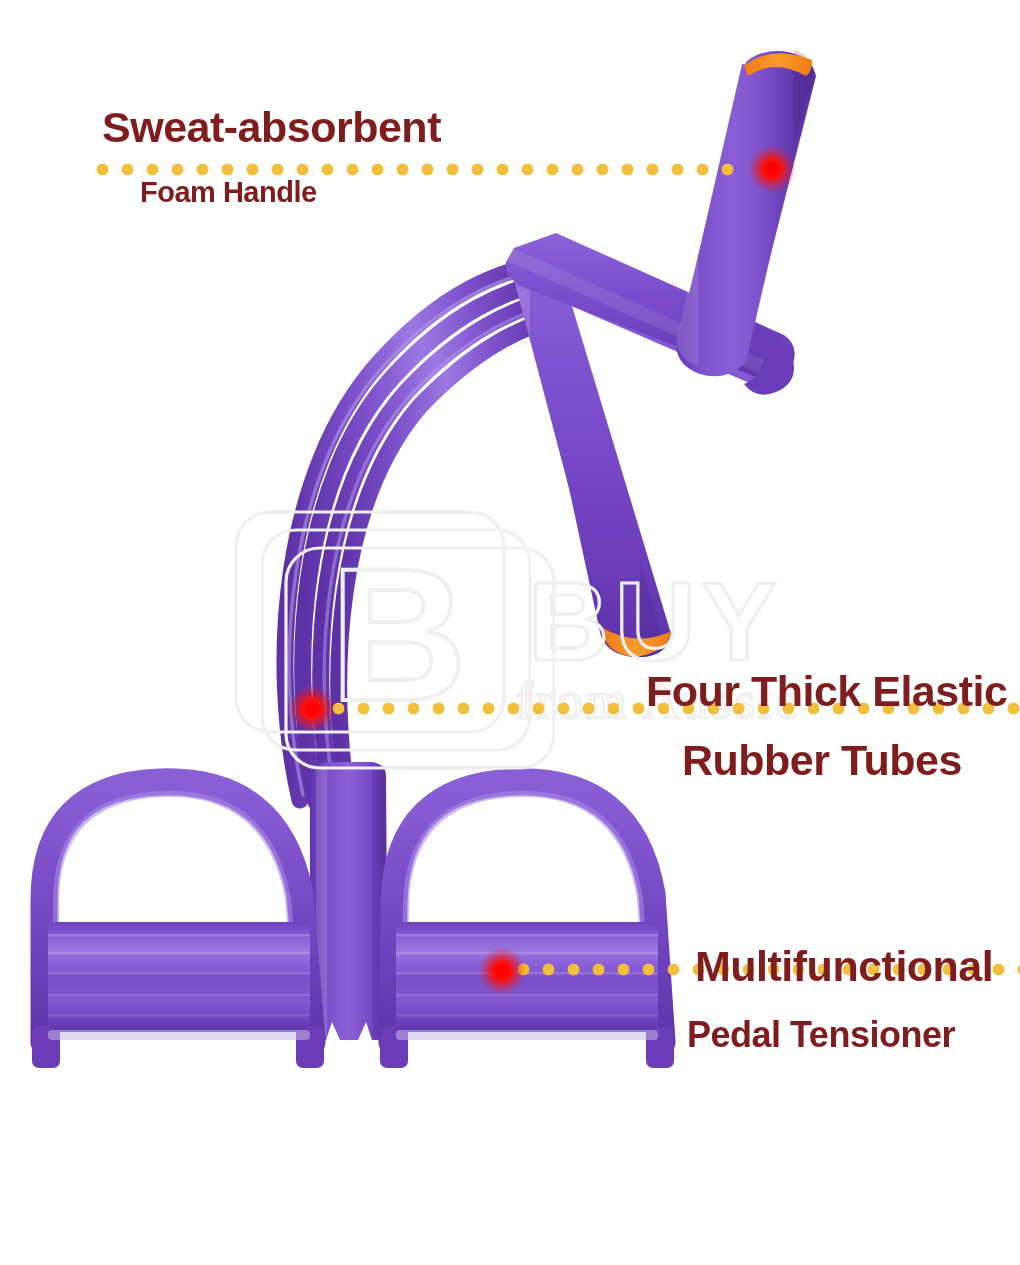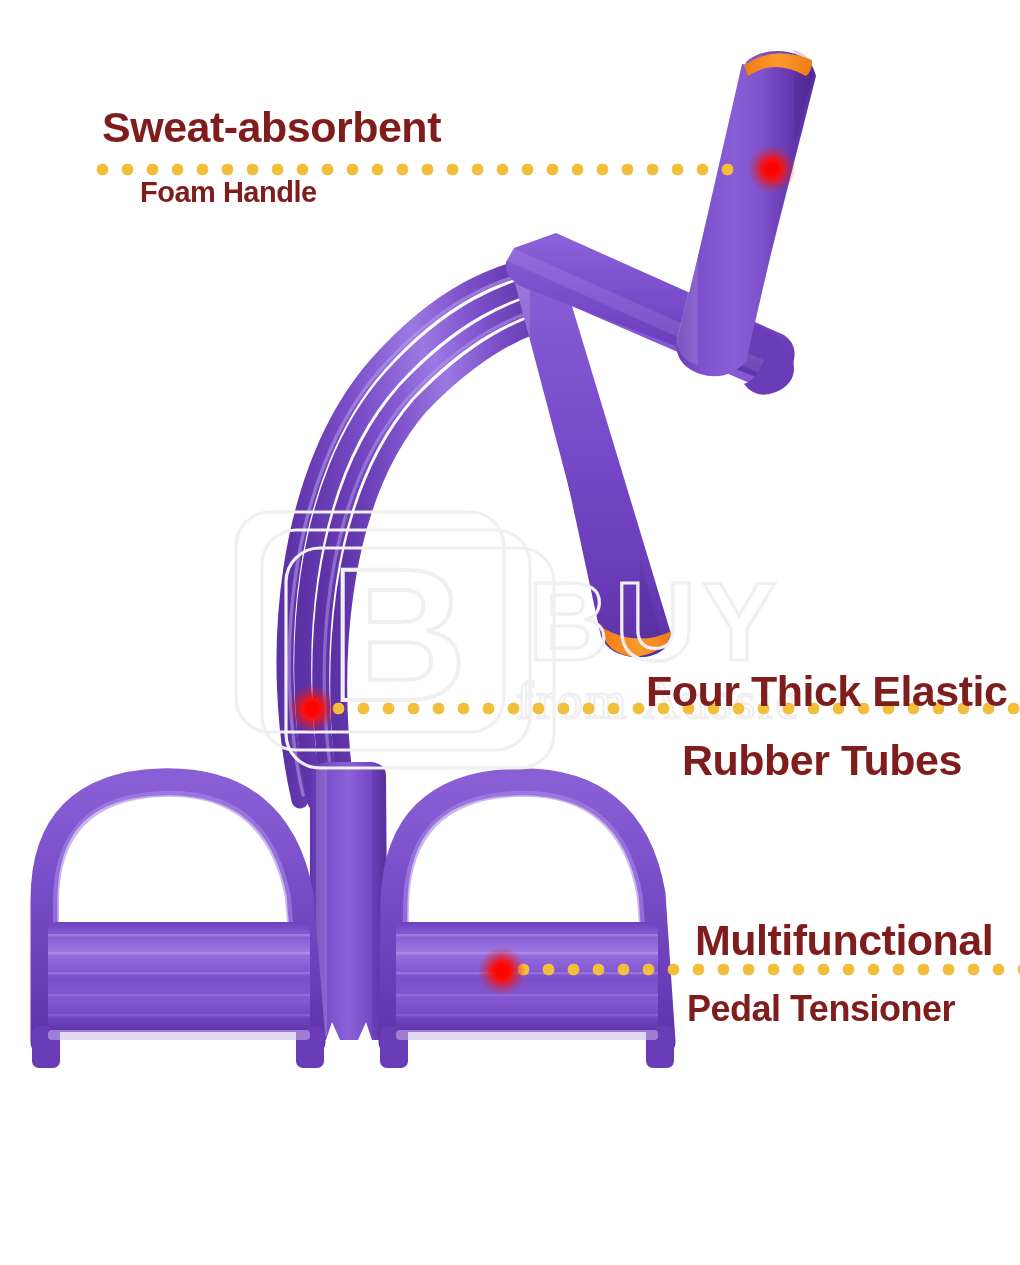--- a/index.html
+++ b/index.html
@@ -83,21 +83,21 @@
   #hot-1   { left: 749px; top: 146px; }
 
   
   #callout-2 { left: 646px; top: 670px; }
   #callout-2 .callout-line1 { font-size: 43px; }
   #callout-2 .callout-line2 { font-size: 43px; padding-left: 36px; margin-top: 26px; }
   #leader-2 { left: 332px; top: 702px; width: 690px; }
   #hot-2   { left: 289px; top: 686px; }
 
   
-  #callout-3 { left: 687px; top: 919px; }
+  #callout-3 { left: 687px; top: 945px; }
   #callout-3 .callout-line1 { font-size: 43px; padding-left: 8px; }
   #callout-3 .callout-line2 { font-size: 36px; margin-top: 29px; }
   #leader-3 { left: 517px; top: 963px; width: 505px; }
   #hot-3   { left: 479px; top: 948px; }
 </style>
 </head>
 <body>
 
 <div id="stage">
 

